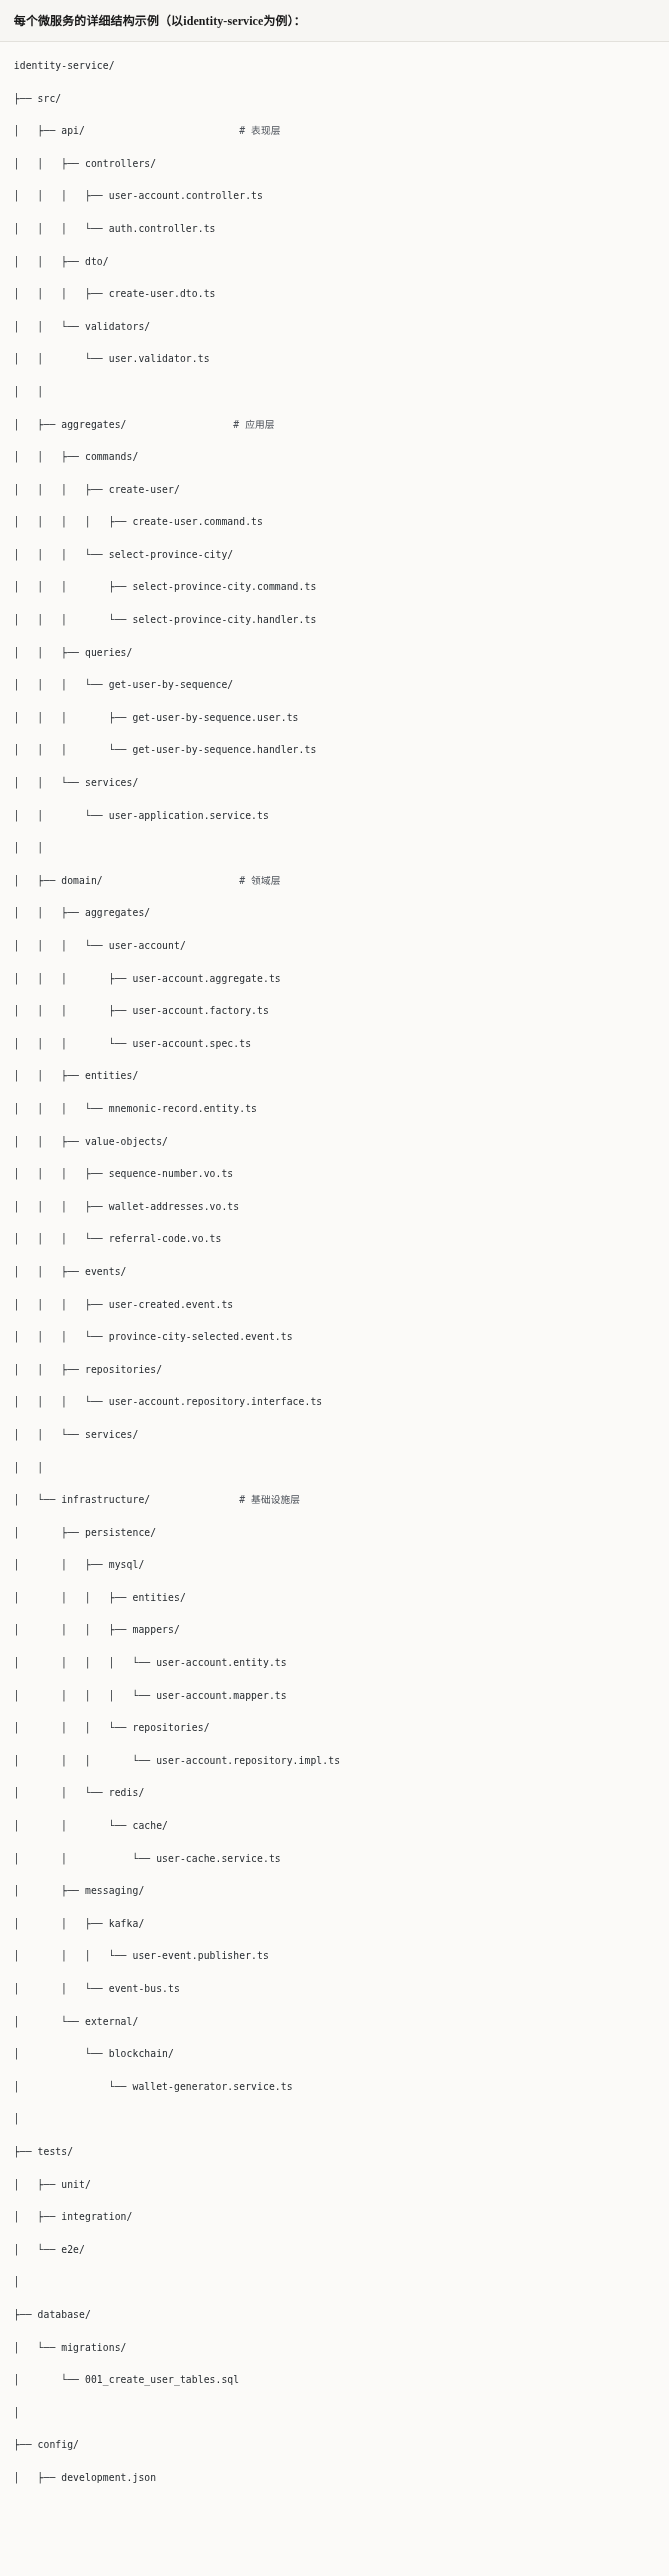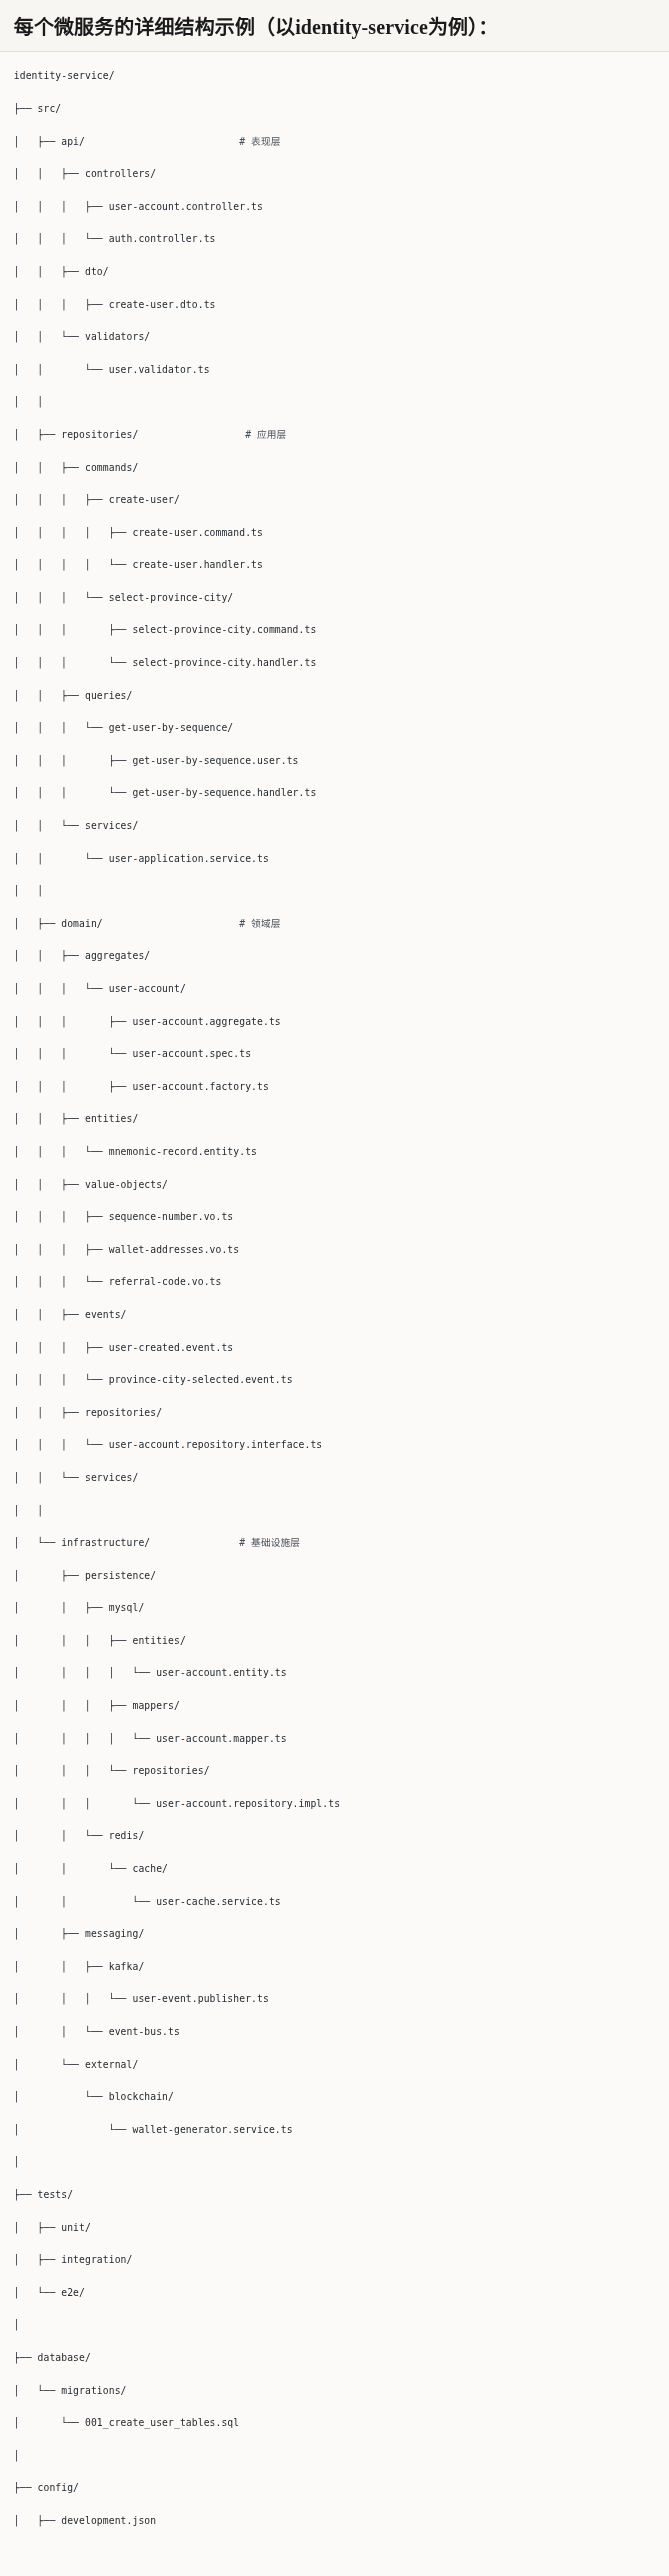--- a/index.html
+++ b/index.html
@@ -17,21 +17,21 @@
 
   
   .doc-header {
     padding: 13.8px 13.8px 11.3px 13.8px;
     background: #f7f6f3;
     border-bottom: 0.6px solid #e3e1dc;
   }
   .doc-title {
     font-family: "DejaVu Sans", "Liberation Sans", sans-serif;
     font-weight: bold;
-    font-size: 20px;
+    font-size: 12px;
     line-height: 1.3;
     margin: 0;
     letter-spacing: 0.1px;
   }
   .doc-title .title-mono {
     font-family: "Liberation Serif", serif;
     font-weight: bold;
   }
 
   
@@ -69,60 +69,59 @@
 <span class="row">├── src/</span>
 <span class="row"><span>│   ├── api/                          </span><span class="cmt"># 表现层</span></span>
 <span class="row">│   │   ├── controllers/</span>
 <span class="row">│   │   │   ├── user-account.controller.ts</span>
 <span class="row">│   │   │   └── auth.controller.ts</span>
 <span class="row">│   │   ├── dto/</span>
 <span class="row">│   │   │   ├── create-user.dto.ts</span>
 <span class="row">│   │   └── validators/</span>
 <span class="row">│   │       └── user.validator.ts</span>
 <span class="row">│   │</span>
-<span class="row"><span>│   ├── repositories/                  </span><span class="cmt"># 应用层</span></span>
+<span class="row"><span>│   ├── aggregates/                  </span><span class="cmt"># 应用层</span></span>
 <span class="row">│   │   ├── commands/</span>
 <span class="row">│   │   │   ├── create-user/</span>
 <span class="row">│   │   │   │   ├── create-user.command.ts</span>
-<span class="row">│   │   │   │   └── create-user.handler.ts</span>
 <span class="row">│   │   │   └── select-province-city/</span>
 <span class="row">│   │   │       ├── select-province-city.command.ts</span>
 <span class="row">│   │   │       └── select-province-city.handler.ts</span>
 <span class="row">│   │   ├── queries/</span>
 <span class="row">│   │   │   └── get-user-by-sequence/</span>
 <span class="row">│   │   │       ├── get-user-by-sequence.user.ts</span>
 <span class="row">│   │   │       └── get-user-by-sequence.handler.ts</span>
 <span class="row">│   │   └── services/</span>
 <span class="row">│   │       └── user-application.service.ts</span>
 <span class="row">│   │</span>
 <span class="row"><span>│   ├── domain/                       </span><span class="cmt"># 领域层</span></span>
 <span class="row">│   │   ├── aggregates/</span>
 <span class="row">│   │   │   └── user-account/</span>
 <span class="row">│   │   │       ├── user-account.aggregate.ts</span>
+<span class="row">│   │   │       ├── user-account.factory.ts</span>
 <span class="row">│   │   │       └── user-account.spec.ts</span>
-<span class="row">│   │   │       ├── user-account.factory.ts</span>
 <span class="row">│   │   ├── entities/</span>
 <span class="row">│   │   │   └── mnemonic-record.entity.ts</span>
 <span class="row">│   │   ├── value-objects/</span>
 <span class="row">│   │   │   ├── sequence-number.vo.ts</span>
 <span class="row">│   │   │   ├── wallet-addresses.vo.ts</span>
 <span class="row">│   │   │   └── referral-code.vo.ts</span>
 <span class="row">│   │   ├── events/</span>
 <span class="row">│   │   │   ├── user-created.event.ts</span>
 <span class="row">│   │   │   └── province-city-selected.event.ts</span>
 <span class="row">│   │   ├── repositories/</span>
 <span class="row">│   │   │   └── user-account.repository.interface.ts</span>
 <span class="row">│   │   └── services/</span>
 <span class="row">│   │</span>
 <span class="row"><span>│   └── infrastructure/               </span><span class="cmt"># 基础设施层</span></span>
 <span class="row">│       ├── persistence/</span>
 <span class="row">│       │   ├── mysql/</span>
 <span class="row">│       │   │   ├── entities/</span>
+<span class="row">│       │   │   ├── mappers/</span>
 <span class="row">│       │   │   │   └── user-account.entity.ts</span>
-<span class="row">│       │   │   ├── mappers/</span>
 <span class="row">│       │   │   │   └── user-account.mapper.ts</span>
 <span class="row">│       │   │   └── repositories/</span>
 <span class="row">│       │   │       └── user-account.repository.impl.ts</span>
 <span class="row">│       │   └── redis/</span>
 <span class="row">│       │       └── cache/</span>
 <span class="row">│       │           └── user-cache.service.ts</span>
 <span class="row">│       ├── messaging/</span>
 <span class="row">│       │   ├── kafka/</span>
 <span class="row">│       │   │   └── user-event.publisher.ts</span>
 <span class="row">│       │   └── event-bus.ts</span>

